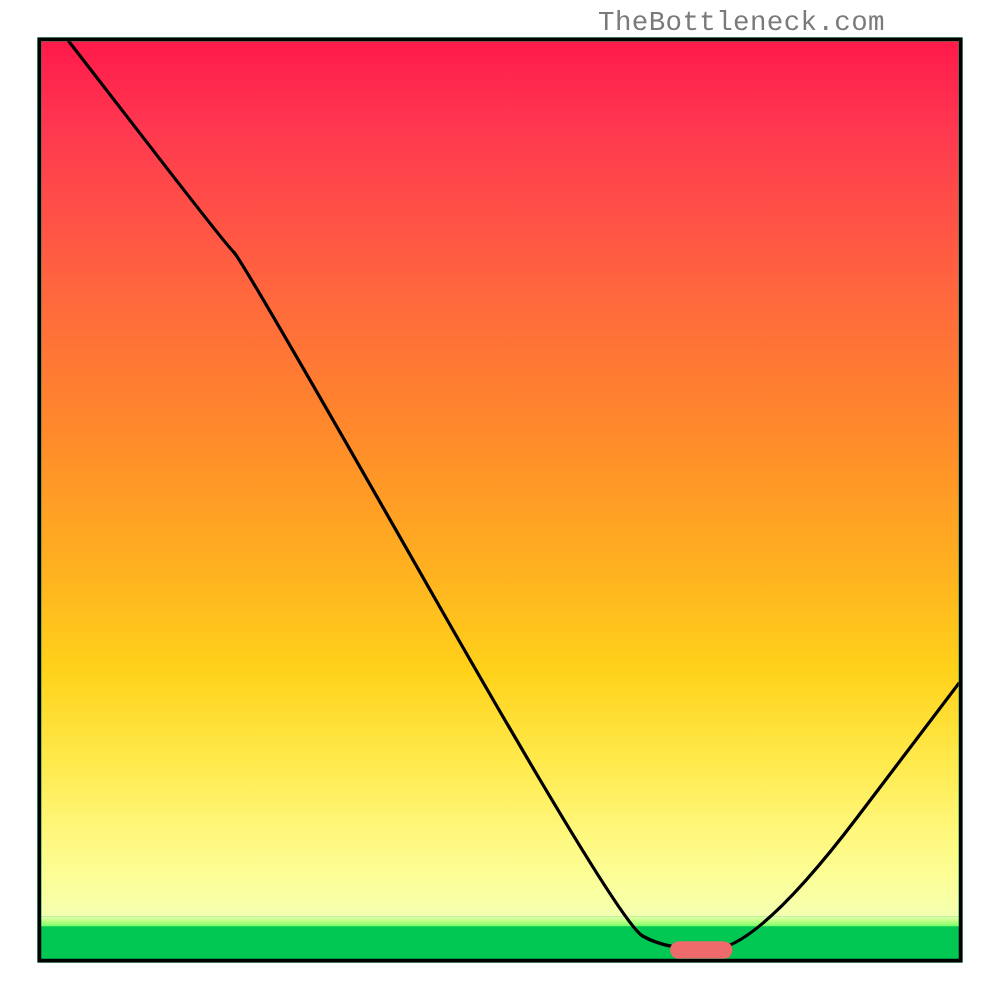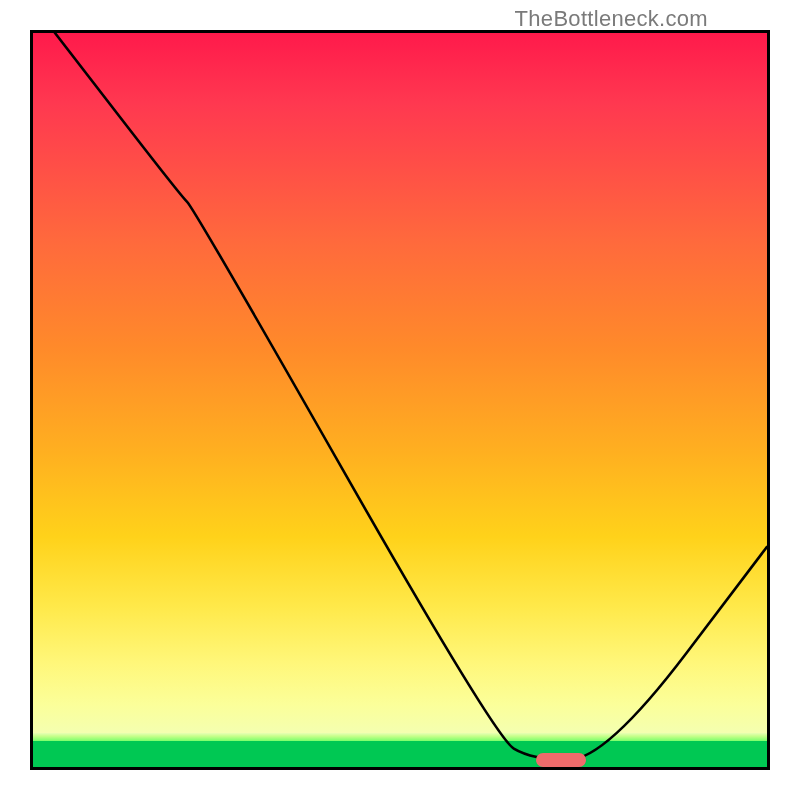--- a/index.html
+++ b/index.html
@@ -8,20 +8,21 @@
     width: 800px;
     height: 800px;
     background: #ffffff;
     overflow: hidden;
     font-family: Arial, Helvetica, sans-serif;
   }
   .stage {
     position: relative;
     width: 724px;
     height: 800px;
+    font-family: Liberation Mono, monospace;
   }
   .plot-area {
     position: absolute;
     left: 30px;
     top: 30px;
     width: 740px;
     height: 740px;
     box-sizing: border-box;
     border: 3px solid #000;
     background: #00c853; 

